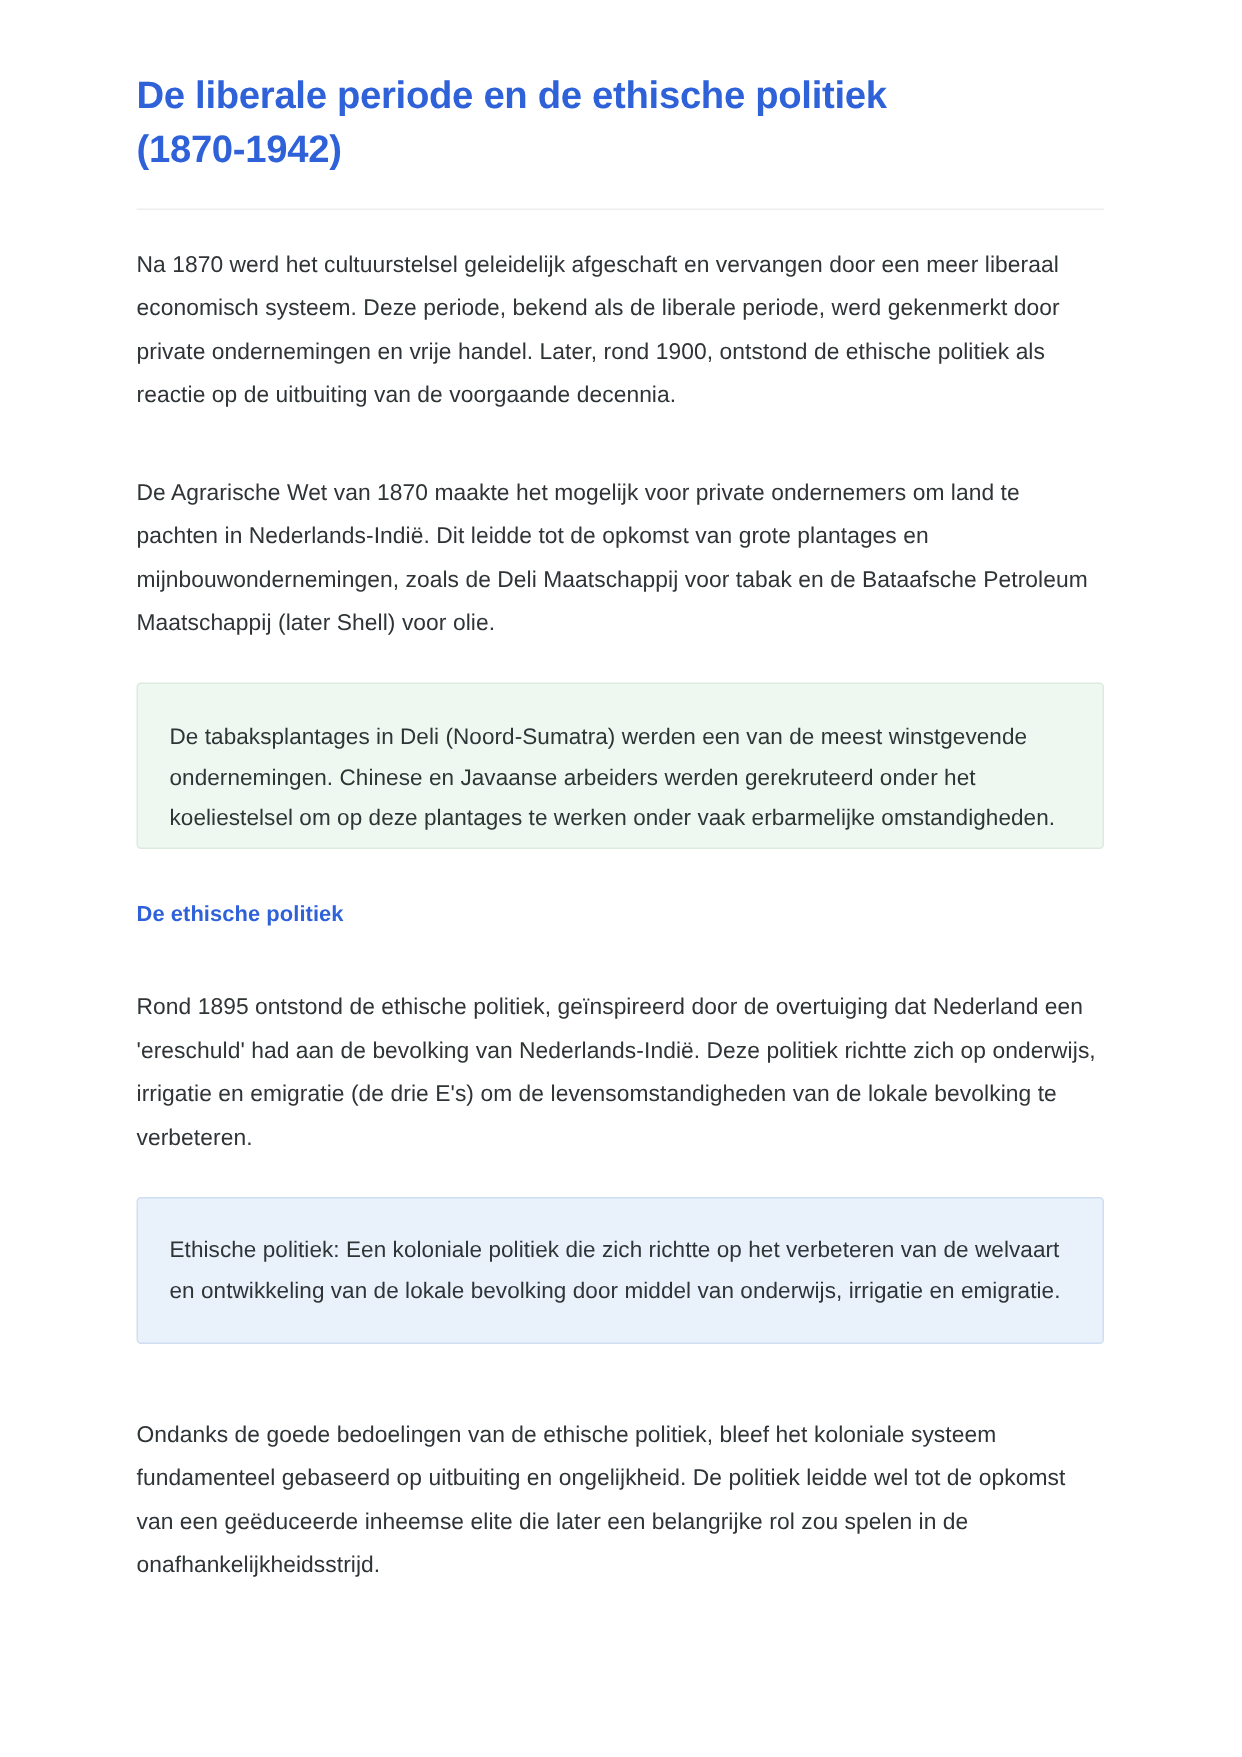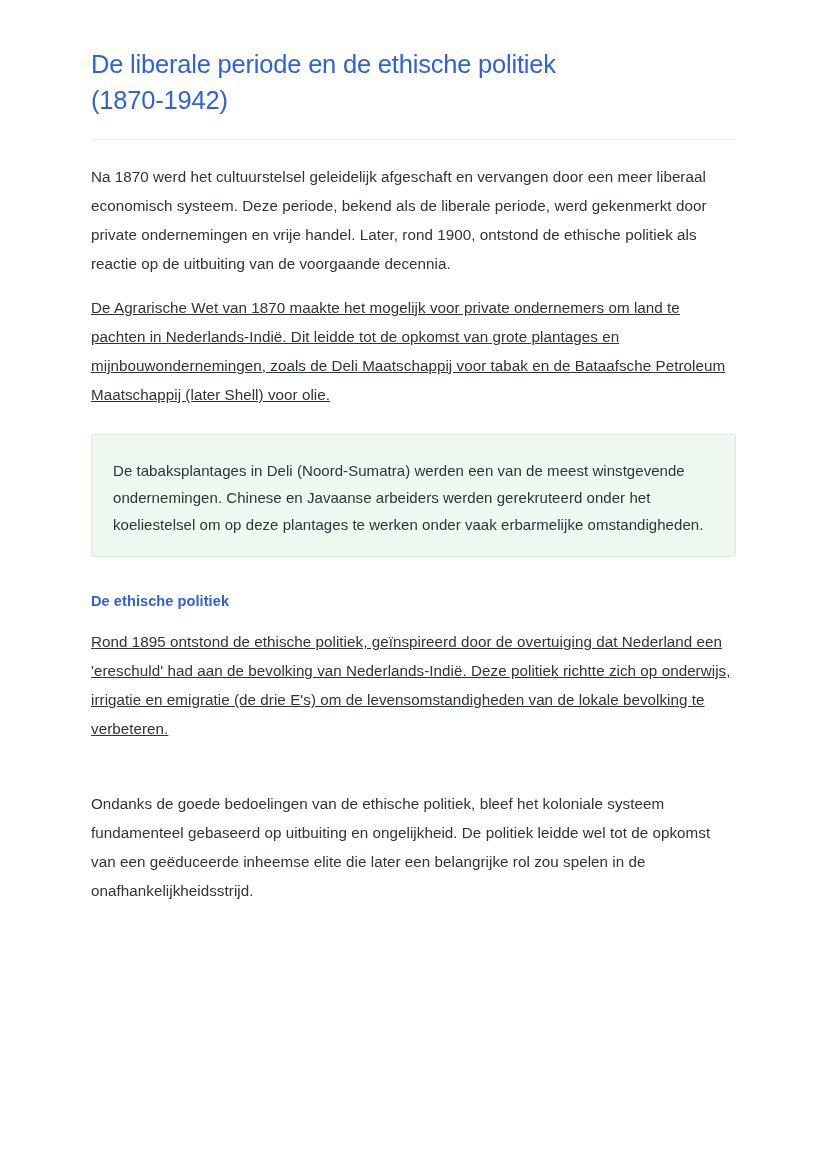--- a/index.html
+++ b/index.html
@@ -26,21 +26,21 @@
 
   .article {
     width: 646px;
   }
 
   
   .doc-title {
     margin: 0;
     font-size: 25.5px;
     line-height: 36px;
-    font-weight: 400;
+    font-weight: 700;
     color: #2f62d8;
     letter-spacing: -0.2px;
     max-width: 560px;
   }
 
   .title-divider {
     height: 1px;
     background: #ededf0;
     border: 0;
     margin: 21px 0 0 0;
@@ -49,38 +49,38 @@
 
   
   .para {
     margin: 22px 0 0 0;
     font-size: 15.2px;
     line-height: 29px;
     color: #2f3437;
     letter-spacing: 0.05px;
   }
   .para.first { }
-  .para.tight-top { margin-top: 15px; text-decoration: underline; }
+  .para.tight-top { margin-top: 36px; }
   .para.after-box { margin-top: 46px; }
 
   
   .section-heading {
     margin: 33px 0 0 0;
     font-size: 14.6px;
     line-height: 22px;
     font-weight: 700;
     color: #2f62d8;
     letter-spacing: 0.05px;
   }
 
   
   .callout {
     box-sizing: border-box;
     margin: 25px 0 0 0;
-    padding: 22px 23px 18px 21px;
+    padding: 22px 23px 6px 21px;
     border-radius: 3px;
     width: 645px;
   }
   .callout p {
     margin: 0;
     font-size: 15px;
     line-height: 27px;
     color: #2f3437;
     letter-spacing: 0.05px;
   }
@@ -112,17 +112,20 @@
 
     <p class="para tight-top">De Agrarische Wet van 1870 maakte het mogelijk voor private ondernemers om land te pachten in Nederlands-Indië. Dit leidde tot de opkomst van grote plantages en mijnbouwondernemingen, zoals de Deli Maatschappij voor tabak en de Bataafsche Petroleum Maatschappij (later Shell) voor olie.</p>
 
     <aside class="callout callout--green">
       <p>De tabaksplantages in Deli (Noord-Sumatra) werden een van de meest winstgevende ondernemingen. Chinese en Javaanse arbeiders werden gerekruteerd onder het koeliestelsel om op deze plantages te werken onder vaak erbarmelijke omstandigheden.</p>
     </aside>
 
     <h2 class="section-heading">De ethische politiek</h2>
     <p class="para tight-top">Rond 1895 ontstond de ethische politiek, geïnspireerd door de overtuiging dat Nederland een 'ereschuld' had aan de bevolking van Nederlands-Indië. Deze politiek richtte zich op onderwijs, irrigatie en emigratie (de drie E's) om de levensomstandigheden van de lokale bevolking te verbeteren.</p>
 
+    <aside class="callout callout--blue">
+      <p>Ethische politiek: Een koloniale politiek die zich richtte op het verbeteren van de welvaart en ontwikkeling van de lokale bevolking door middel van onderwijs, irrigatie en emigratie.</p>
+    </aside>
 
     <p class="para after-box">Ondanks de goede bedoelingen van de ethische politiek, bleef het koloniale systeem fundamenteel gebaseerd op uitbuiting en ongelijkheid. De politiek leidde wel tot de opkomst van een geëduceerde inheemse elite die later een belangrijke rol zou spelen in de onafhankelijkheidsstrijd.</p>
 
   </article>
 </div>
 
 </body></html>

